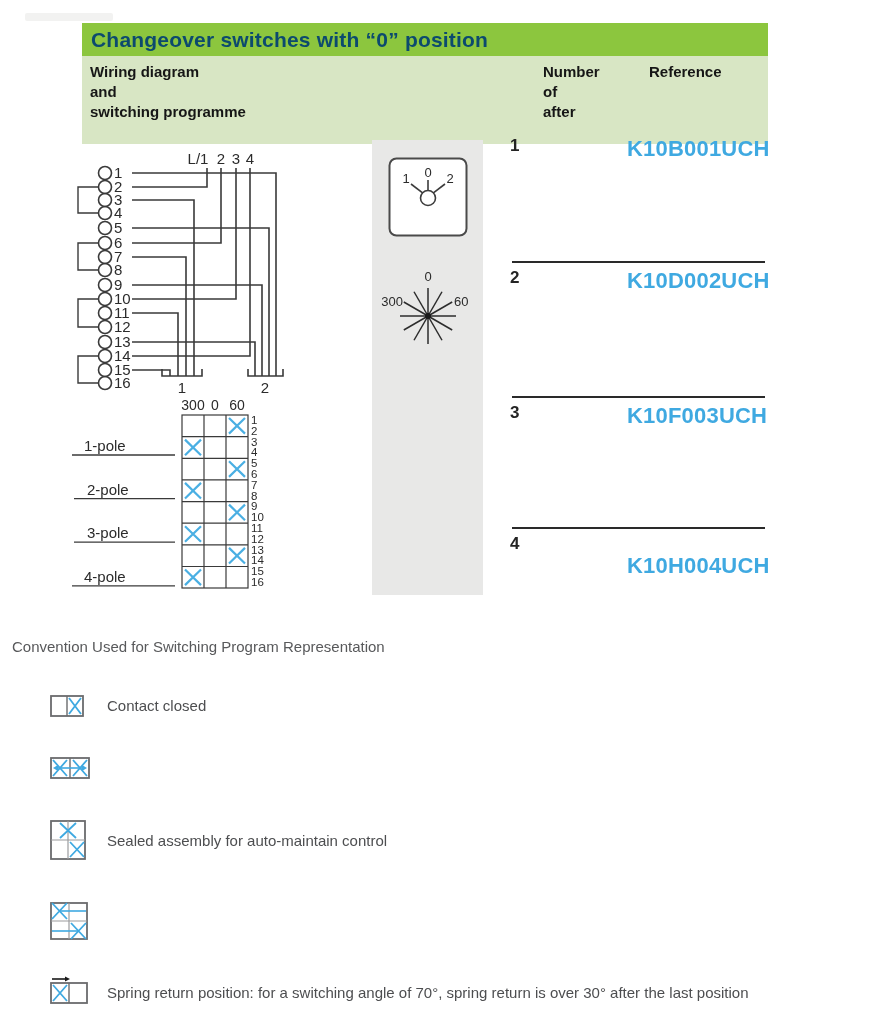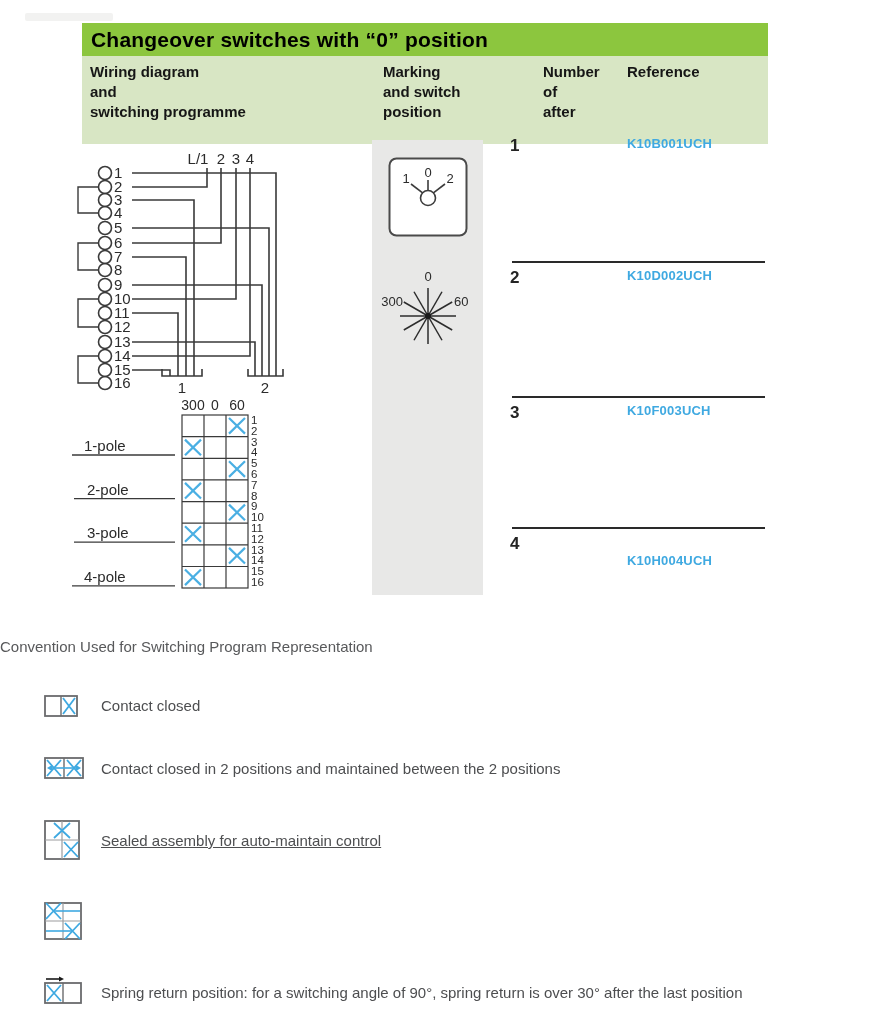--- a/index.html
+++ b/index.html
@@ -8,69 +8,64 @@
     background:#ffffff;
     font-family:"Liberation Sans", sans-serif;
     color:#2b2b2b;
   }
   .abs{position:absolute;}
   
   .title-bar{
     left:82px;top:23px;width:686px;height:33px;
     background:#8cc63e;display:flex;align-items:center;
     padding-left:9px;box-sizing:border-box;
-    font-size:21px;font-weight:bold;color:#000000;letter-spacing:.2px;
+    font-size:21px;font-weight:bold;color:#0c4a6e;letter-spacing:.2px;
   }
   .subheader{
     left:82px;top:56px;width:686px;height:88px;
     background:#d8e6c4;
   }
   .colhead{position:absolute;top:6px;font-size:15px;font-weight:bold;color:#161616;line-height:20px;}
   .colhead div{white-space:nowrap;}
   
   .smudge{left:25px;top:13px;width:88px;height:8px;background:#f2f2f1;border-radius:2px;}
   
   .marking-panel{left:372px;top:140px;width:111px;height:455px;background:#e8e8e7;}
   
   .pole-num{font-size:17px;font-weight:600;color:#242424;}
-  .ref-code{font-size:13px;font-weight:bold;color:#3fa9e1;letter-spacing:.2px;}
+  .ref-code{font-size:22px;font-weight:bold;color:#3fa9e1;letter-spacing:.2px;}
   .sep{height:2px;background:#2a2a2a;left:512px;width:253px;}
   
-  .legend-title{left:0;top:638px;font-size:15px;color:#58595b;}
-  .legend-row{position:absolute;left:44px;display:flex;align-items:flex-start;}
+  .legend-title{left:12px;top:638px;font-size:15px;color:#58595b;}
+  .legend-row{position:absolute;left:50px;display:flex;align-items:flex-start;}
   .legend-icon{width:57px;flex:0 0 57px;}
   .legend-text{font-size:15px;color:#4d4e50;white-space:nowrap;}
   svg text{font-family:"Liberation Sans", sans-serif;}
 </style>
 </head>
 <body>
 
 <div class="abs smudge"></div>
 
 <div class="abs title-bar">
   <span>Changeover switches with “0” position</span>
 </div>
 
 <div class="abs subheader">
   <div class="colhead" style="left:8px;">
     <div>Wiring diagram</div>
     <div>and</div>
     <div>switching programme</div>
   </div>
-  <div class="colhead" style="left:301px;">
-    <div>Marking</div>
-    <div>and switch</div>
-    <div>position</div>
-  </div>
   <div class="colhead" style="left:428px;margin-left:33px;">
     <div>Number</div>
     <div>of</div>
     <div>after</div>
   </div>
-  <div class="colhead" style="left:545px;">
+  <div class="colhead" style="left:567px;">
     <div>Reference</div>
   </div>
 </div>
 
 <svg class="abs" style="left:60px;top:150px;" width="310" height="450" viewBox="0 0 310 450">
   <g stroke="#3a3a3a" stroke-width="1.6" fill="none">
 
     <circle cx="45" cy="23" r="6.5"></circle>
       <circle cx="45" cy="37" r="6.5"></circle>
     <circle cx="45" cy="50" r="6.5"></circle>
@@ -262,34 +257,33 @@
   <span class="legend-icon">
     <svg width="40" height="22" viewBox="0 0 40 22">
       <rect x="1" y="1" width="38" height="20" fill="none" stroke="#6a6b6d" stroke-width="1.8"></rect>
       <line x1="20" y1="1" x2="20" y2="21" stroke="#6a6b6d" stroke-width="1.4"></line>
       <path d="M3,3 L17,19 M17,3 L3,19 M23,3 L37,19 M37,3 L23,19" stroke="#3fa9e1" stroke-width="1.8" fill="none"></path>
       <line x1="5" y1="11" x2="35" y2="11" stroke="#3fa9e1" stroke-width="1.6"></line>
       <polygon points="8,8 8,14 3,11" fill="#3fa9e1"></polygon>
       <polygon points="32,8 32,14 37,11" fill="#3fa9e1"></polygon>
     </svg>
   </span>
-  <span class="legend-text" style="padding-top:3px;">Contact closed in 2 positions and maintained between the 2 positions</span>
 </div>
 
 <div class="legend-row" style="top:820px;">
   <span class="legend-icon">
     <svg width="36" height="40" viewBox="0 0 36 40">
       <rect x="1" y="1" width="34" height="38" fill="none" stroke="#6a6b6d" stroke-width="1.8"></rect>
       <line x1="1" y1="20" x2="35" y2="20" stroke="#9b9c9e" stroke-width="1.2"></line>
       <line x1="18" y1="1" x2="18" y2="39" stroke="#9b9c9e" stroke-width="1.2"></line>
       <path d="M10,3 L26,18 M26,3 L10,18" stroke="#3fa9e1" stroke-width="1.8" fill="none"></path>
       <path d="M20,22 L34,37 M34,22 L20,37" stroke="#3fa9e1" stroke-width="1.8" fill="none"></path>
     </svg>
   </span>
-  <span class="legend-text" style="padding-top:12px;text-decoration:underline;">Sealed assembly for auto-maintain control</span>
+  <span class="legend-text" style="padding-top:12px;">Sealed assembly for auto-maintain control</span>
 </div>
 
 <div class="legend-row" style="top:902px;">
   <span class="legend-icon">
     <svg width="38" height="38" viewBox="0 0 38 38">
       <rect x="1" y="1" width="36" height="36" fill="none" stroke="#6a6b6d" stroke-width="1.8"></rect>
       <line x1="1" y1="19" x2="37" y2="19" stroke="#9b9c9e" stroke-width="1.2"></line>
       <line x1="19" y1="1" x2="19" y2="37" stroke="#9b9c9e" stroke-width="1.2"></line>
       <path d="M2,1 L17,17 M17,1 L2,17" stroke="#3fa9e1" stroke-width="1.8" fill="none"></path>
       <line x1="9.5" y1="9" x2="36" y2="9" stroke="#3fa9e1" stroke-width="1.6"></line>
@@ -302,14 +296,14 @@
 <div class="legend-row" style="top:975px;">
   <span class="legend-icon">
     <svg width="40" height="30" viewBox="0 0 40 30">
       <line x1="2" y1="4" x2="15" y2="4" stroke="#1a1a1a" stroke-width="1.6"></line>
       <polygon points="15,1.5 15,6.5 20,4" fill="#1a1a1a"></polygon>
       <rect x="1" y="8" width="36" height="20" fill="none" stroke="#6a6b6d" stroke-width="1.8"></rect>
       <line x1="19" y1="8" x2="19" y2="28" stroke="#6a6b6d" stroke-width="1.4"></line>
       <path d="M3,10 L17,26 M17,10 L3,26" stroke="#3fa9e1" stroke-width="1.8" fill="none"></path>
     </svg>
   </span>
-  <span class="legend-text" style="padding-top:9px;">Spring return position: for a switching angle of 90°, spring return is over 30° after the last position</span>
+  <span class="legend-text" style="padding-top:9px;">Spring return position: for a switching angle of 70°, spring return is over 30° after the last position</span>
 </div>
 
 </body></html>

